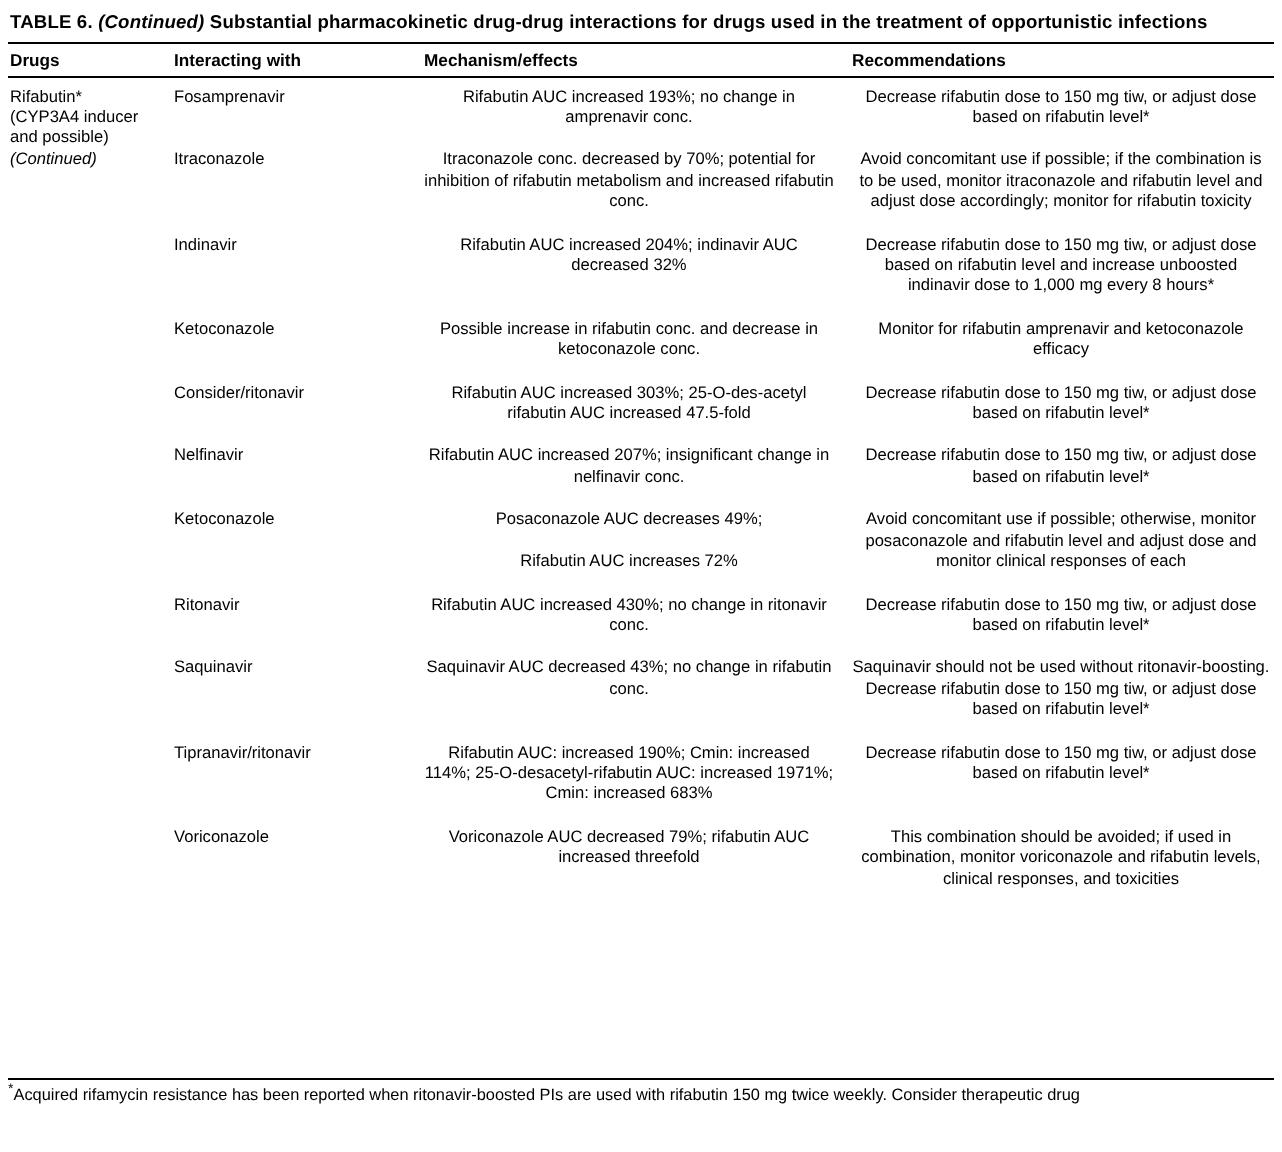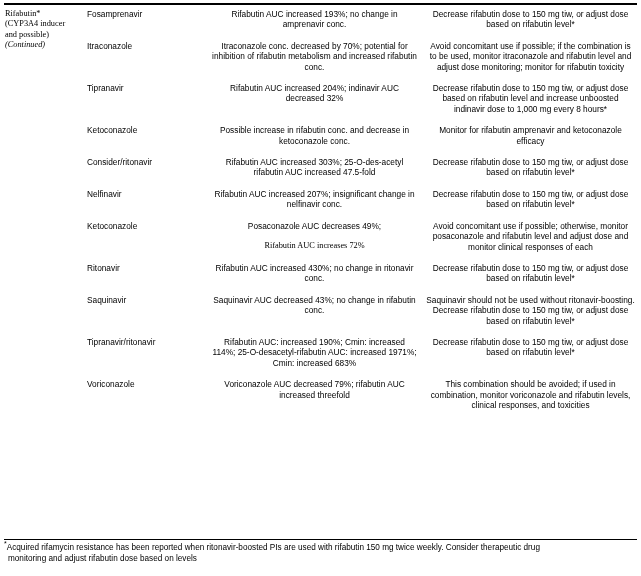--- a/index.html
+++ b/index.html
@@ -87,21 +87,20 @@
     display: block;
     font-style: italic;
   }
 
   .para {
     margin: 0;
     text-align: center;
   }
   .para + .para {
     margin-top: 10.4px;
-    font-family: Liberation Serif, serif;
   }
 
   .row-gap td {
     height: 11px;
     font-size: 0;
     line-height: 0;
     padding: 0;
   }
 
   
@@ -132,37 +131,56 @@
     font-size: 7px;
     vertical-align: super;
     line-height: 0;
   }
 </style>
 </head>
 <body>
 
 <div class="page">
 
+  <div class="table-title">
+    <span>TABLE 6. </span><span class="cont">(Continued)</span><span> Substantial pharmacokinetic drug-drug interactions for drugs used in the treatment of opportunistic infections</span>
+  </div>
 
   <div class="rule-thick"></div>
 
+  <table class="dt">
+    <colgroup>
+      <col class="c1">
+        <col class="c2">
+        <col class="c3">
+        <col class="c4">
+    </colgroup>
+    <thead>
+      <tr>
+        <th>Drugs</th>
+        <th>Interacting with</th>
+        <th>Mechanism/effects</th>
+        <th>Recommendations</th>
+      </tr>
+    </thead>
+  </table>
 
   <div class="rule-thin"></div>
 
   <table class="dt">
     <colgroup>
       <col class="c1">
         <col class="c2">
         <col class="c3">
         <col class="c4">
     </colgroup>
     <tbody>
 
       <tr>
-        <td rowspan="21" style="padding-top:4px;font-family:Liberation Serif, serif;">
+        <td rowspan="21" style="padding-top:4px;">
           <span class="drug-name">Rifabutin*</span>
           <span class="drug-sub">(CYP3A4 inducer</span>
           <span class="drug-sub">and possible)</span>
           <span class="drug-cont">(Continued)</span>
         </td>
         <td style="padding-top:4px;margin-top:16px;">Fosamprenavir</td>
         <td style="padding-top:4px;">
           <p class="para">Rifabutin AUC increased 193%; no change in amprenavir conc.</p>
         </td>
         <td class="c4" style="padding-top:4px;">
@@ -174,31 +192,31 @@
           <td></td>
           <td></td>
         </tr>
 
       <tr>
         <td>Itraconazole</td>
         <td>
           <p class="para">Itraconazole conc. decreased by 70%; potential for inhibition of rifabutin metabolism and increased rifabutin conc.</p>
         </td>
         <td class="c4">
-          <p class="para">Avoid concomitant use if possible; if the combination is to be used, monitor itraconazole and rifabutin level and adjust dose monitoring; monitor for rifabutin toxicity</p>
-        </td>
-      </tr>
-      <tr class="row-gap">
-          <td></td>
-          <td></td>
-          <td></td>
-        </tr>
-
-      <tr>
-        <td>Tipranavir</td>
+          <p class="para">Avoid concomitant use if possible; if the combination is to be used, monitor itraconazole and rifabutin level and adjust dose accordingly; monitor for rifabutin toxicity</p>
+        </td>
+      </tr>
+      <tr class="row-gap">
+          <td></td>
+          <td></td>
+          <td></td>
+        </tr>
+
+      <tr>
+        <td>Indinavir</td>
         <td>
           <p class="para">Rifabutin AUC increased 204%; indinavir AUC decreased 32%</p>
         </td>
         <td class="c4">
           <p class="para">Decrease rifabutin dose to 150 mg tiw, or adjust dose based on rifabutin level and increase unboosted indinavir dose to 1,000 mg every 8 hours*</p>
         </td>
       </tr>
       <tr class="row-gap">
           <td></td>
           <td></td>
@@ -321,17 +339,16 @@
         </td>
       </tr>
 
     </tbody>
   </table>
 
   <div class="footnote-wrap">
     <div class="rule-thick"></div>
     <p class="footnote">
       <sup class="fn">*</sup><span>Acquired rifamycin resistance has been reported when ritonavir-boosted PIs are used with rifabutin 150 mg twice weekly. Consider therapeutic drug</span>
-      <span class="l2">monitoring and adjust rifabutin dose based on levels</span>
     </p>
   </div>
 
 </div>
 
 </body></html>

